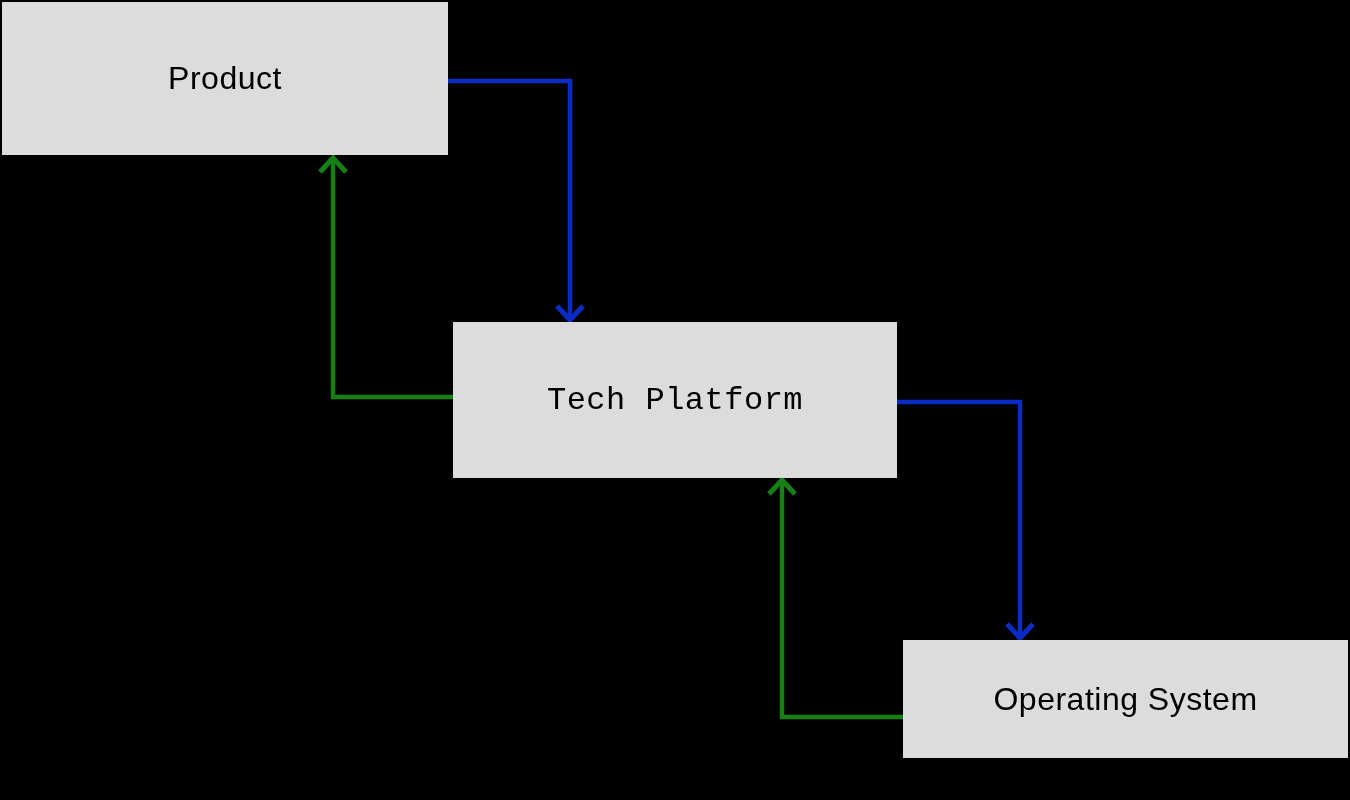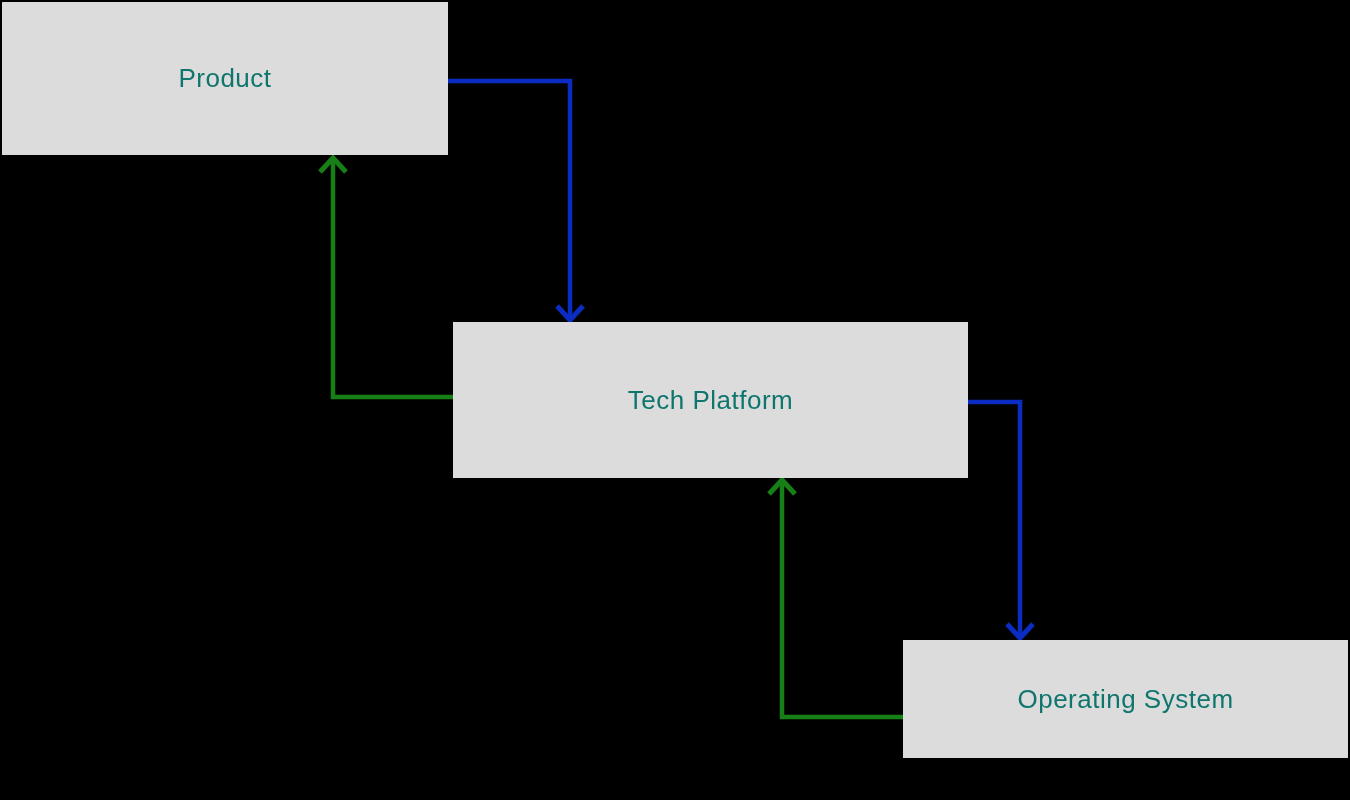--- a/index.html
+++ b/index.html
@@ -35,29 +35,29 @@
   }
   .node {
     position: absolute;
     background: #dcdcdc;
     display: flex;
     align-items: center;
     justify-content: center;
     box-sizing: border-box;
   }
   .node-label {
-    font-size: 26px;
+    font-size: 32px;
     font-weight: 400;
-    color: #0f766e;
+    color: #000000;
     letter-spacing: 0.5px;
     white-space: nowrap;
     text-align: center;
   }
   .node-product   { left: 2px;   top: 2px;   width: 446px; height: 153px; }
-  .node-tech      { left: 453px; top: 322px; width: 515px; height: 156px; }
+  .node-tech      { left: 453px; top: 322px; width: 444px; height: 156px; font-family: Liberation Mono, monospace; }
   .node-os        { left: 903px; top: 640px; width: 445px; height: 118px; }
 </style>
 </head>
 <body>
 
 <div class="frame">
 
   <svg class="edges-layer" viewBox="0 0 1350 800" xmlns="http://www.w3.org/2000/svg">
     <polyline class="edge-line" points="448,81 570,81 570,318" stroke="#0b2cc2"></polyline>
     <polyline class="edge-head" points="557,306 570,320 583,306" stroke="#0b2cc2"></polyline>

